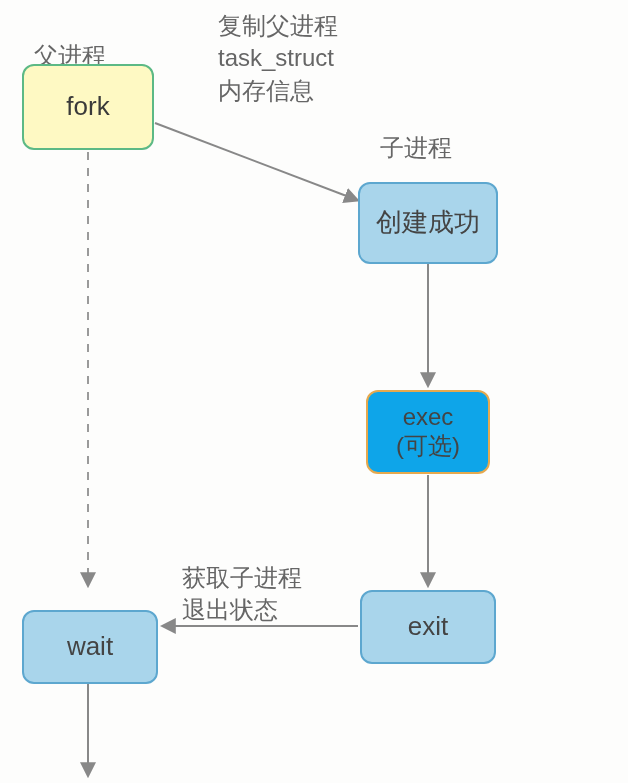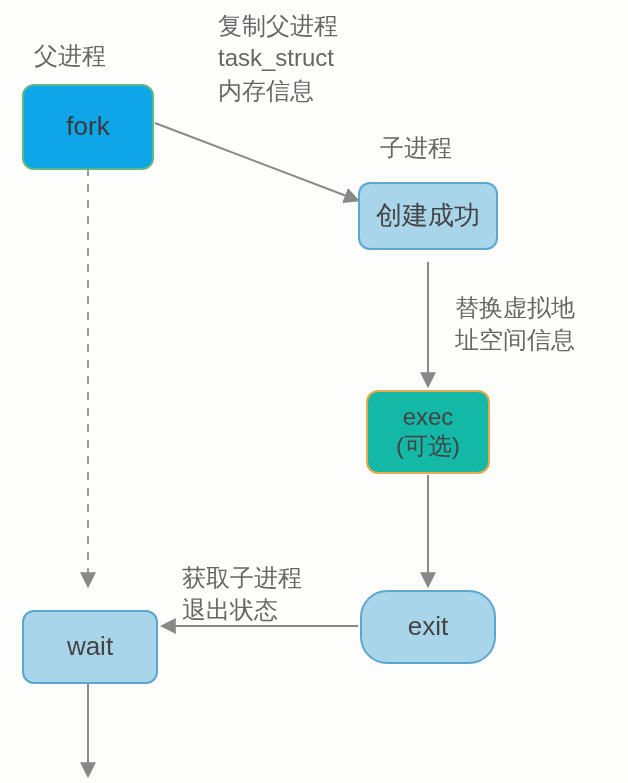--- a/index.html
+++ b/index.html
@@ -27,32 +27,31 @@
     display: flex;
     align-items: center;
     justify-content: center;
     text-align: center;
     box-sizing: border-box;
     font-size: 26px;
     color: #444;
     line-height: 1.2;
   }
   .node-green {
-    background: #0ea5e9;
+    background: #fef9c3;
     border: 2px solid #5cb985;
     color: #3a3a3a;
-    margin-top: 20px;
   }
   .node-blue {
     background: #a9d5eb;
     border: 2px solid #5da7cf;
     color: #444;
   }
   .node-orange {
-    background: #14b8a6;
+    background: #0ea5e9;
     border: 2px solid #e6a94e;
     color: #444;
   }
   .label {
     position: absolute;
     font-size: 24px;
     color: #666;
     line-height: 1.35;
     white-space: pre;
   }
@@ -85,42 +84,40 @@
   </svg>
 
   <div class="label" style="left:34px; top:40px;">父进程</div>
 
   <div class="label" style="left:218px; top:10px;">复制父进程
 task_struct
 内存信息</div>
 
   <div class="label" style="left:380px; top:132px;">子进程</div>
 
-  <div class="label label-small" style="left:455px; top:292px;">替换虚拟地
-址空间信息</div>
 
   <div class="label" style="left:182px; top:562px;">获取子进程
 退出状态</div>
 
   <div class="node node-green" style="left:22px; top:64px; width:132px; height:86px;">
     <span>fork</span>
   </div>
 
-  <div class="node node-blue" style="left:358px; top:182px; width:140px; height:68px;">
+  <div class="node node-blue" style="left:358px; top:182px; width:140px; height:82px;">
     <span>创建成功</span>
   </div>
 
   <div class="node node-orange" style="left:366px; top:390px; width:124px; height:84px; font-size:24px;">
     <span>
       <span>exec</span><br>
       <span>(可选)</span>
     </span>
   </div>
 
-  <div class="node node-blue" style="left:360px; top:590px; width:136px; height:74px;border-radius:27px;">
+  <div class="node node-blue" style="left:360px; top:590px; width:136px; height:74px;">
     <span>exit</span>
   </div>
 
   <div class="node node-blue" style="left:22px; top:590px; width:136px; height:74px;margin-top:20px;">
     <span>wait</span>
   </div>
 
 </div>
 
 </body></html>

